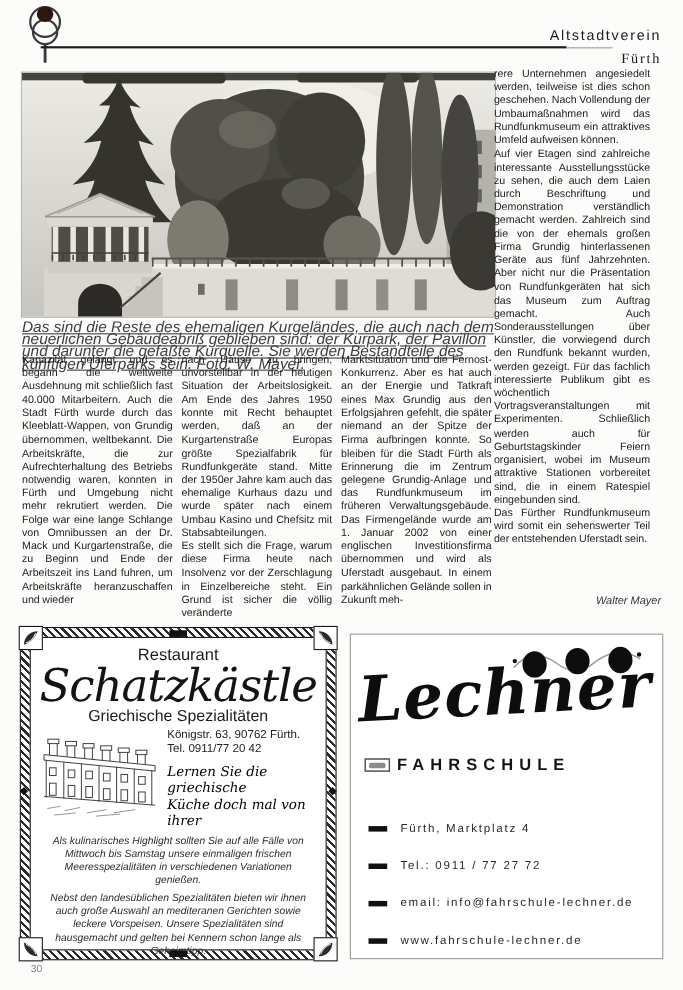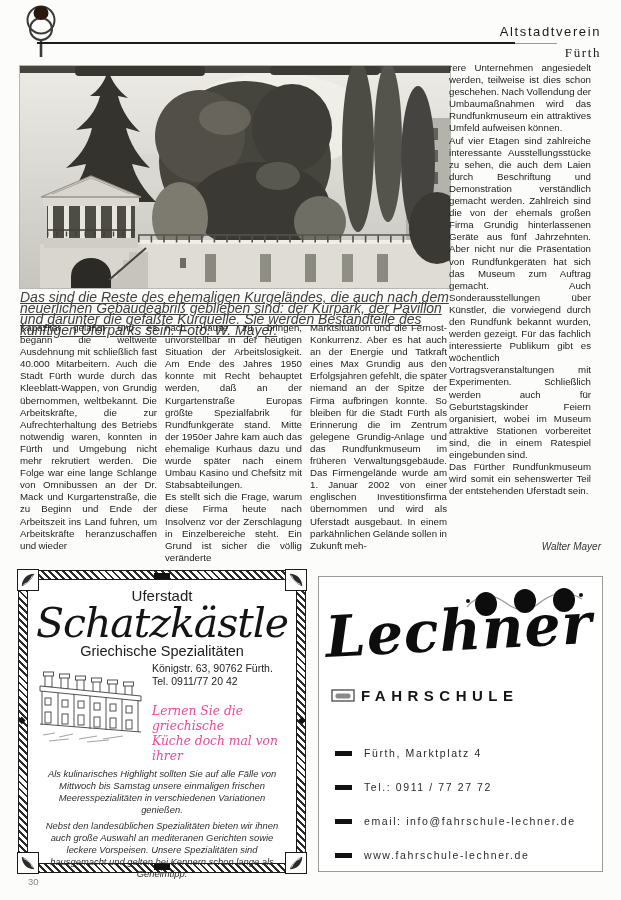--- a/index.html
+++ b/index.html
@@ -43,22 +43,22 @@
   .d-l{left:-1px;top:48%;} .d-r{right:-1px;top:48%;}
 
   .rest-label{margin-top:7px;font-size:15px;}
   .rest-name{margin-top:-3px;font-family:"DejaVu Serif",serif;font-style:italic;font-size:41px;
              line-height:44px;color:#141414;letter-spacing:-1px;}
   .rest-sub{font-size:14.5px;margin-top:-2px;}
   .rest-mid{display:flex;margin-top:3px;text-align:left;}
   .rest-houses{flex:0 0 112px;margin-left:8px;}
   .rest-right{flex:1;padding-left:4px;}
   .rest-addr{font-size:10.5px;line-height:13px;color:#222;}
-  .rest-tagline{margin-top:16px;font-family:"DejaVu Serif",serif;font-style:italic;
-                font-size:12.3px;line-height:15px;color:#ec4899;}
+  .rest-tagline{margin-top:6px;font-family:"DejaVu Serif",serif;font-style:italic;
+                font-size:12.3px;line-height:15px;color:#000000;}
   .rest-paras{padding:0 14px;}
   .rest-paras p{margin:4px 0 0 0;font-size:9.4px;line-height:12px;font-style:italic;color:#2e2e2e;}
 
   
   .ad-right{position:absolute;left:318px;top:576px;width:285px;height:296px;background:#fff;
             border:1px solid #9a9a96;box-sizing:border-box;}
   .lech-dots{position:absolute;right:16px;top:8px;}
   .lech-name{position:absolute;left:6px;top:18px;width:268px;text-align:center;
              font-family:"DejaVu Serif",serif;font-style:italic;font-weight:bold;
              font-size:57px;line-height:70px;color:#0d0d0d;transform:rotate(-3deg);letter-spacing:1px;}
@@ -194,21 +194,21 @@
         </svg>
     </div>
     <div class="corner c-bl">
       <svg width="16" height="16" viewBox="0 0 18 18">
           <path d="M2,16 C2,8 8,2 16,2 C13,9 9,13 2,16 Z" fill="#2b2b2b"></path>
           <path d="M4,14 C8,13 12,9 14,4" stroke="#fff" stroke-width="1" fill="none"></path>
         </svg>
     </div>
 
     <div class="ad-left-inner">
-      <div class="rest-label">Uferstadt</div>
+      <div class="rest-label">Restaurant</div>
       <div class="rest-name">Schatzkästle</div>
       <div class="rest-sub">Griechische Spezialitäten</div>
       <div class="rest-mid">
         <svg class="rest-houses" viewBox="0 0 110 82" width="112" height="82">
           <g stroke="#3f3f3f" stroke-width="0.9" fill="#fff">
             <rect x="8" y="13" width="7" height="12"></rect>
               <rect x="6.5" y="10" width="10" height="4"></rect>
             <rect x="24" y="15" width="7" height="12"></rect>
               <rect x="22.5" y="12" width="10" height="4"></rect>
             <rect x="40" y="17" width="7" height="12"></rect>

